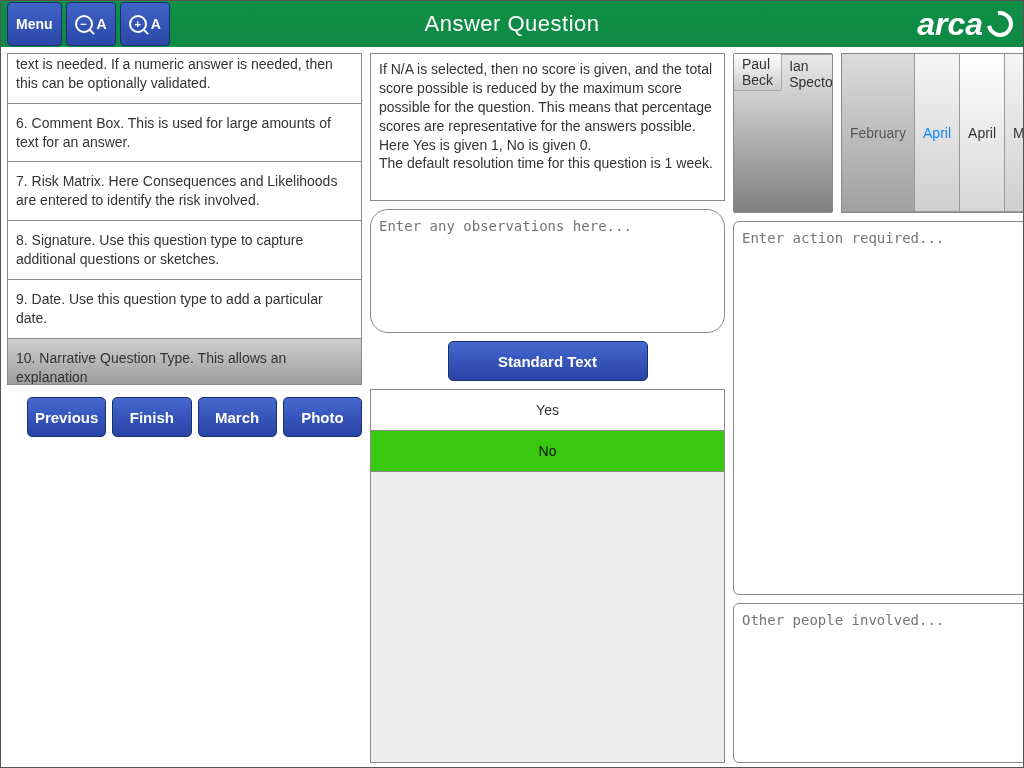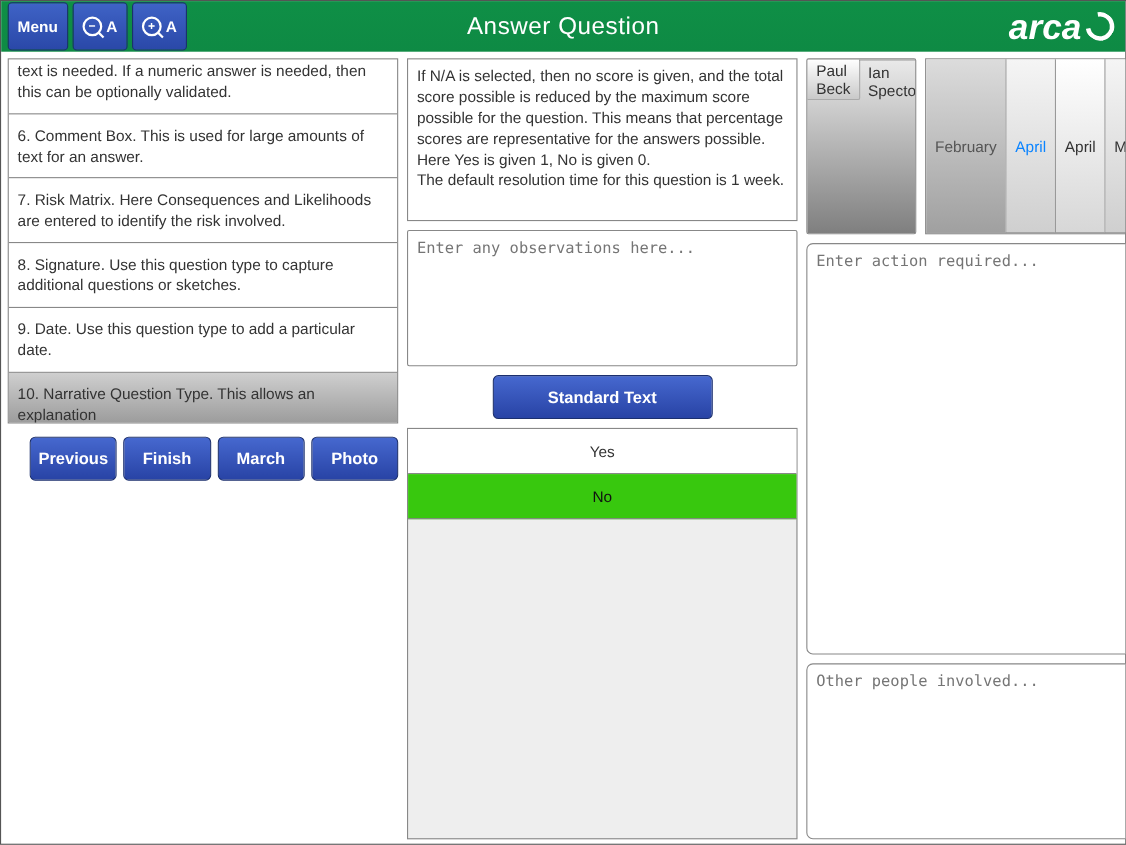--- a/index.html
+++ b/index.html
@@ -107,21 +107,21 @@
     cursor:pointer;
   }
 
   
   .explainer {
     border:1px solid #888; height:148px; padding:6px 8px;
     font-size:14px; line-height:1.35;
     overflow:hidden;
   }
   .obs {
-    border:1px solid #888; border-radius:2px;
+    border:1px solid #888; border-radius:18px;
     height:124px; padding:8px;
     color:#999; font-size:14px;
     resize:none; width:100%;
   }
   .std-row{ display:flex; justify-content:center; }
   .std-btn{
     width:200px;height:40px;
     background:linear-gradient(#4668cf,#2843a5);
     border:1px solid #1b2f6e;border-radius:5px;
     color:#fff;font-weight:bold;font-size:15px;cursor:pointer;

